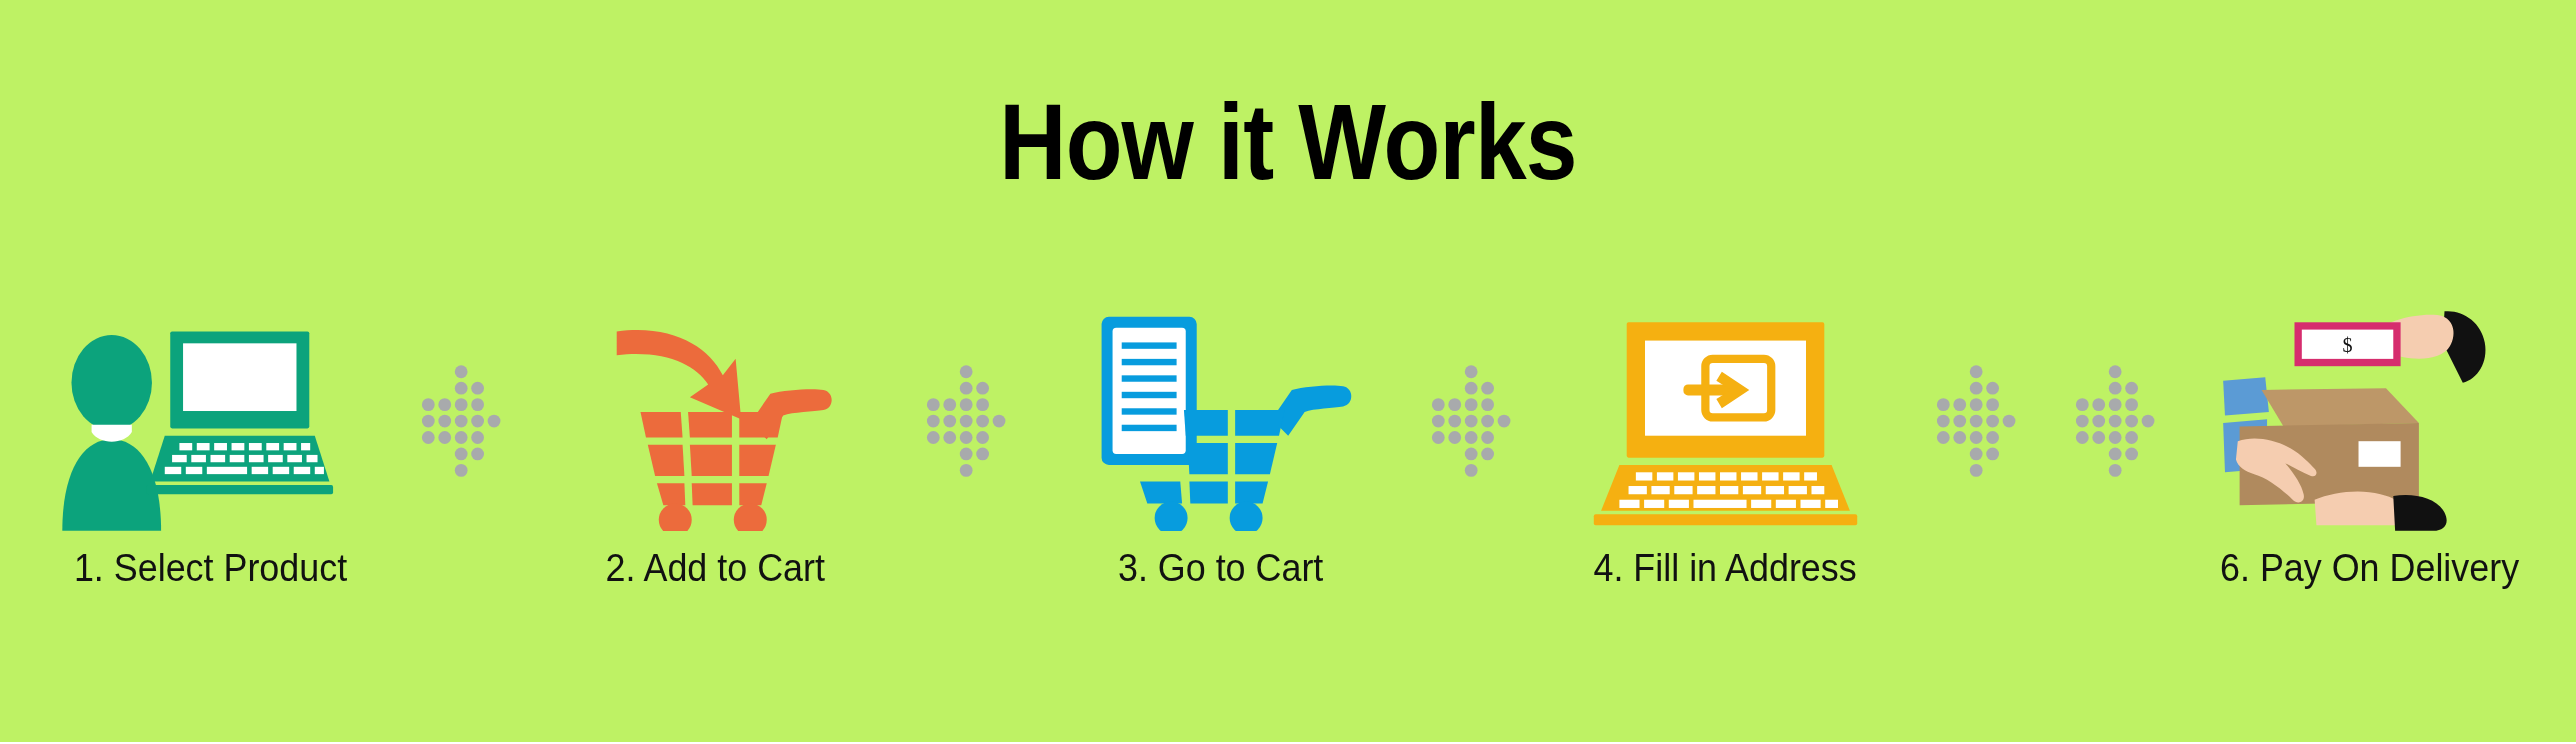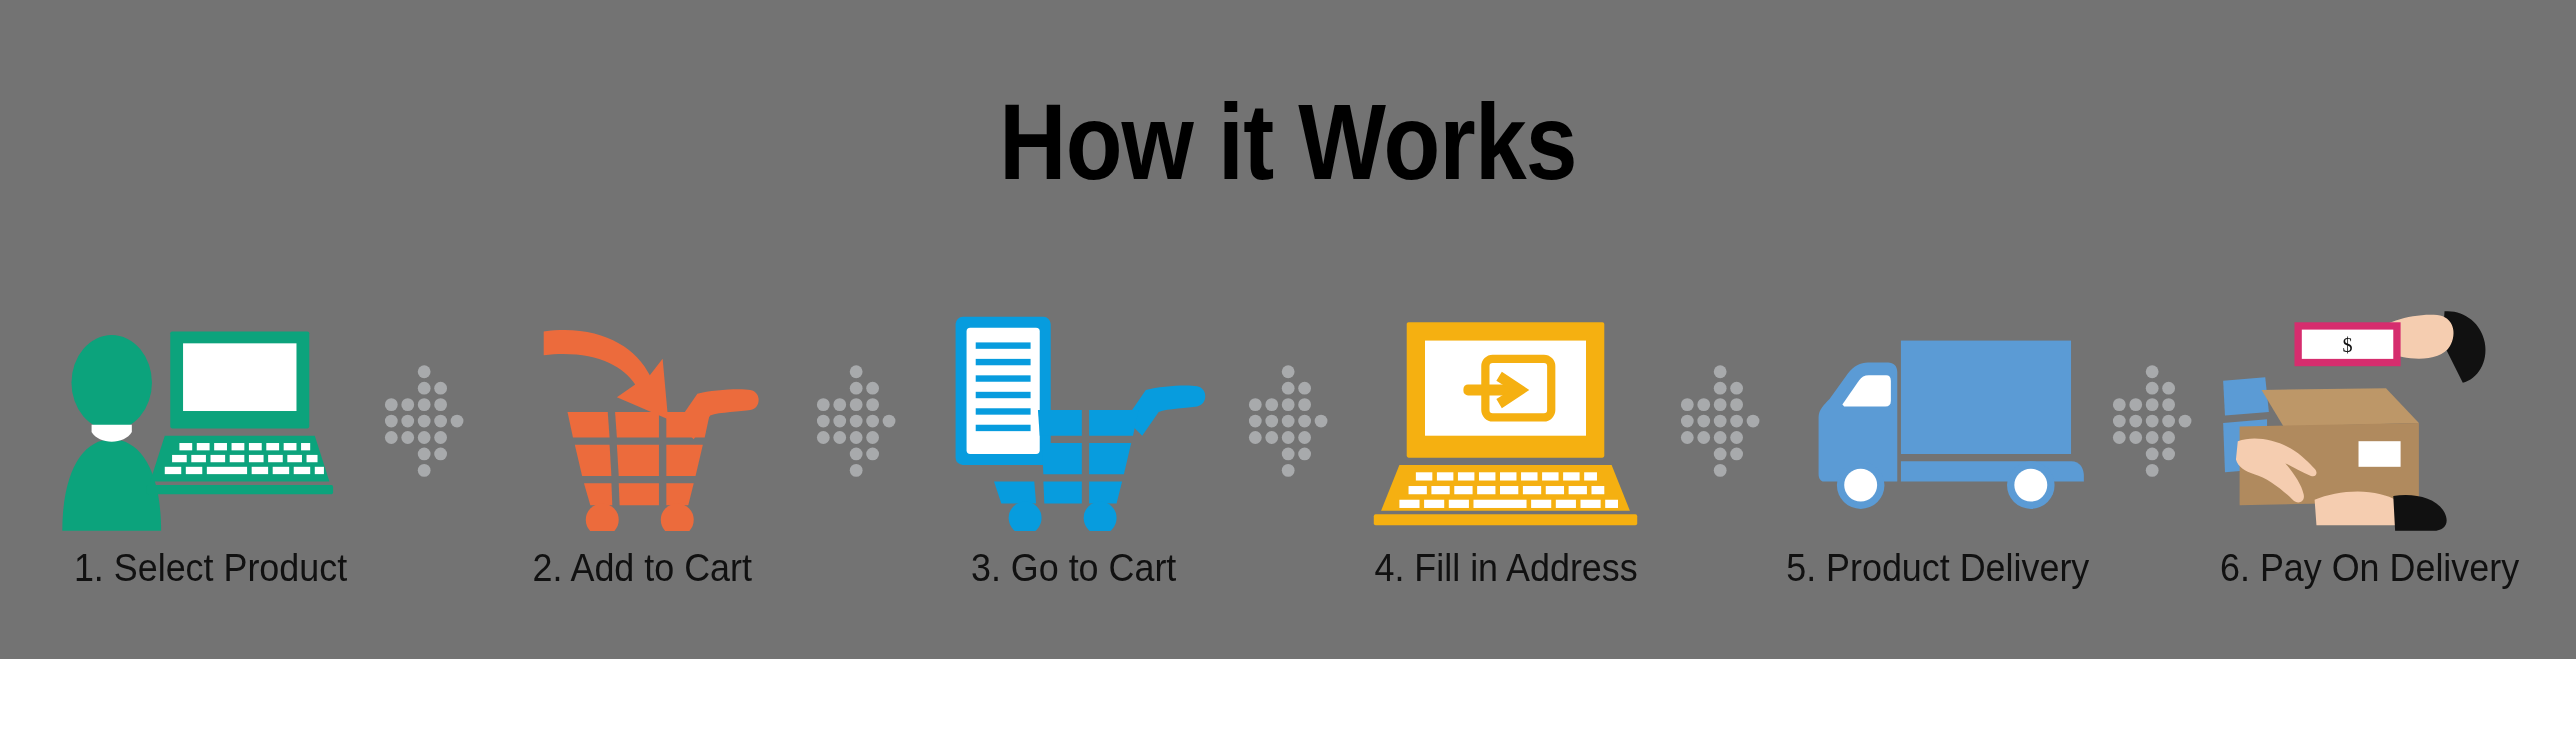--- a/index.html
+++ b/index.html
@@ -11,22 +11,22 @@
   body {
     width: 2576px;
     height: 745px;
     font-family: "Liberation Sans", "DejaVu Sans", sans-serif;
     overflow: hidden;
     position: relative;
   }
   #page {
     position: relative;
     width: 2576px;
-    height: 659px;
-    background: #737373;
+    height: 742px;
+    background: #bef264;
   }
 
   
   .title {
     position: absolute;
     top: 88px;
     left: 0;
     width: 2576px;
     text-align: center;
     font-family: "Liberation Sans Narrow", "Liberation Sans", sans-serif;
@@ -363,42 +363,20 @@
           <circle cx="44" cy="94" r="7"></circle>
             <circle cx="62" cy="94" r="7"></circle>
           <circle cx="44" cy="76" r="7"></circle>
           <circle cx="44" cy="166" r="7"></circle>
             <circle cx="62" cy="166" r="7"></circle>
           <circle cx="44" cy="184" r="7"></circle>
         </g>
       </svg>
     </div>
 
-    <div class="step">
-      <div class="icon-box">
-        <svg viewBox="0 0 340 250" xmlns="http://www.w3.org/2000/svg">
-          <g fill="#5B9BD5">
-
-            <rect x="130" y="42" width="186" height="124"></rect>
-
-            <path d="M130 174 L316 174 C326 174 330 182 330 190 L330 196 L130 196 Z"></path>
-
-            <path d="M40 126 C40 118 46 112 52 106 L72 78 C78 70 86 66 94 66 L116 66 C122 66 126 70 126 76 L126 196 L46 196 C42 196 40 192 40 188 Z"></path>
-
-            <path d="M66 112 L84 86 C87 82 90 80 95 80 L114 80 C117 80 119 82 119 86 L119 108 C119 112 117 114 113 114 L68 114 Z" fill="#ffffff"></path>
-
-            <circle cx="86" cy="200" r="26" fill="#5B9BD5"></circle>
-            <circle cx="86" cy="200" r="18" fill="#ffffff"></circle>
-            <circle cx="272" cy="200" r="26" fill="#5B9BD5"></circle>
-            <circle cx="272" cy="200" r="18" fill="#ffffff"></circle>
-          </g>
-        </svg>
-      </div>
-      <div class="step-label">5. Product Delivery</div>
-    </div>
 
     <div class="sep">
       <svg viewBox="0 0 92 250" xmlns="http://www.w3.org/2000/svg">
         <g fill="#A8AAAC">
           <circle cx="8" cy="112" r="7"></circle>
             <circle cx="26" cy="112" r="7"></circle>
           <circle cx="44" cy="112" r="7"></circle>
             <circle cx="62" cy="112" r="7"></circle>
           <circle cx="8" cy="130" r="7"></circle>
             <circle cx="26" cy="130" r="7"></circle>

